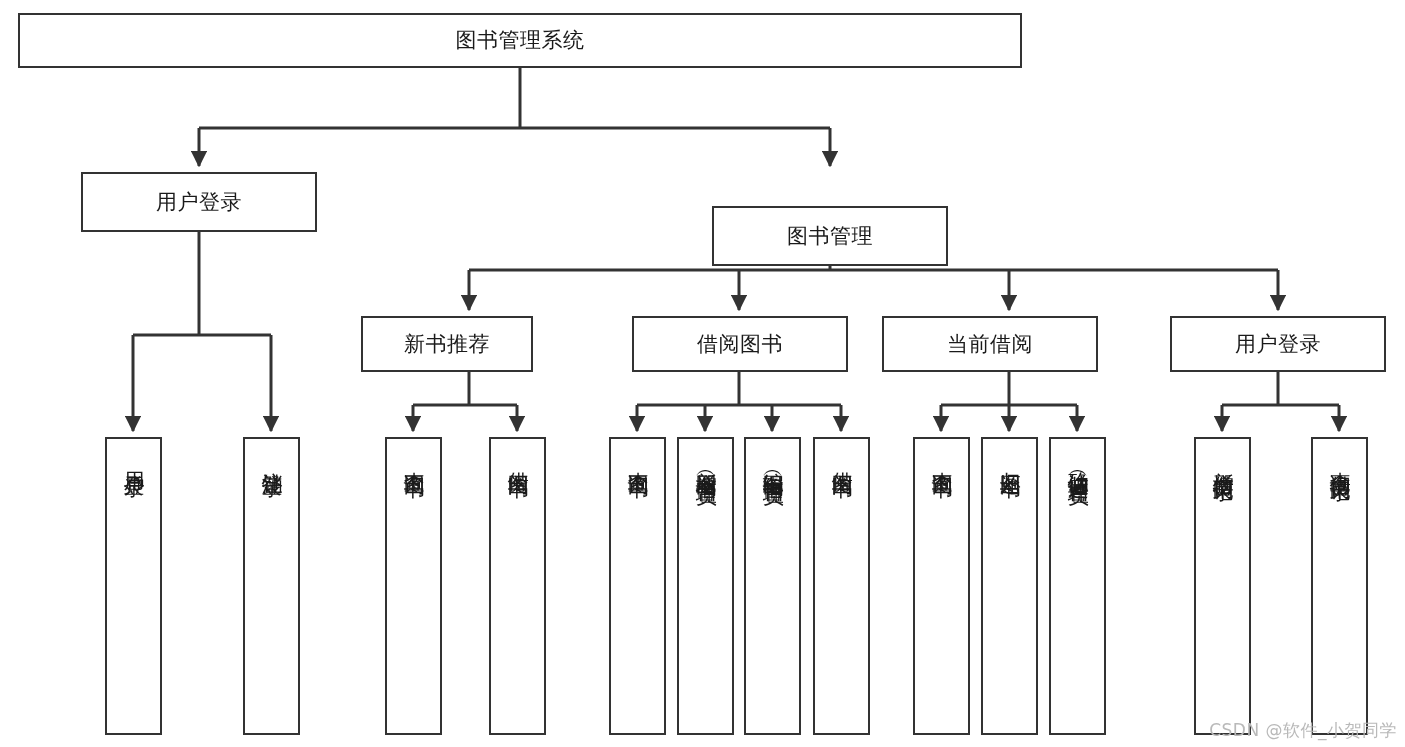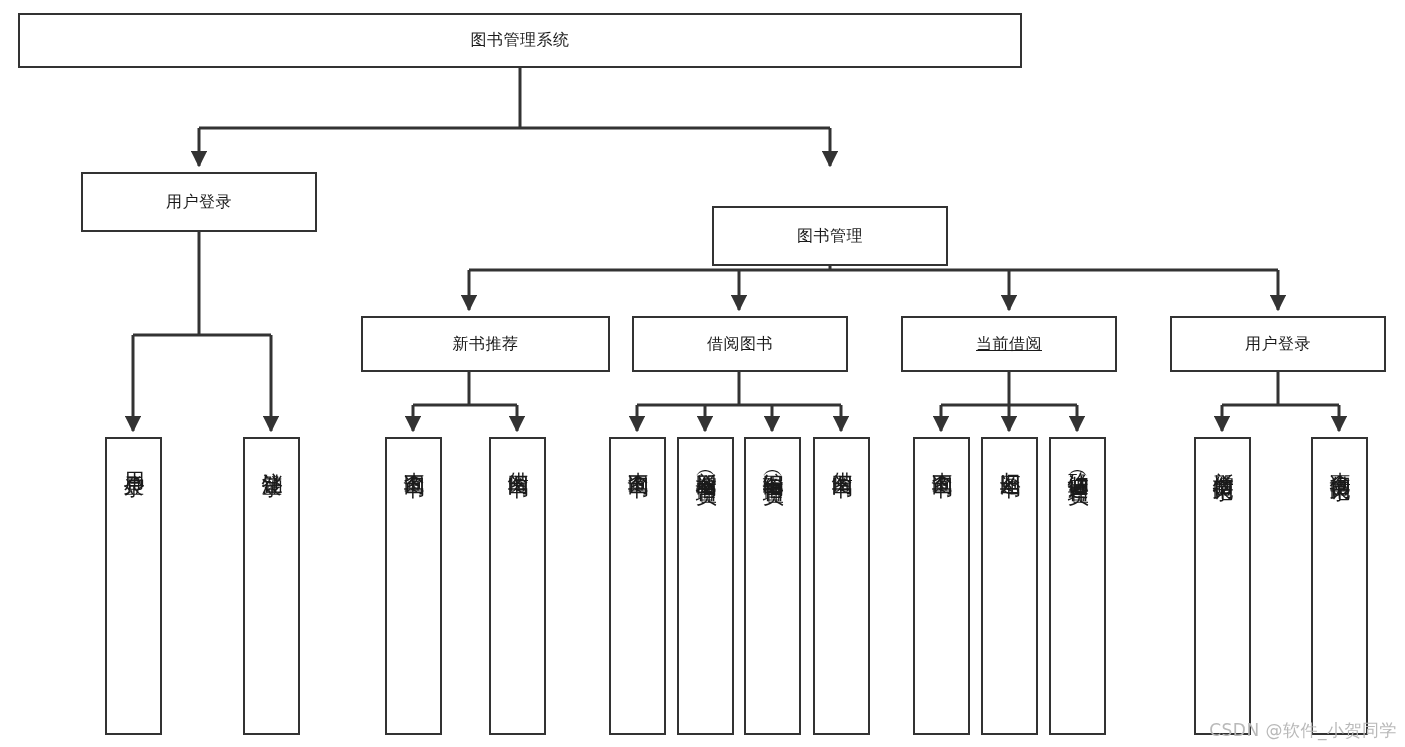--- a/index.html
+++ b/index.html
@@ -31,21 +31,21 @@
     position: absolute;
     box-sizing: border-box;
     border: 2px solid #333333;
     background: #ffffff;
     display: flex;
     align-items: center;
     justify-content: center;
     text-align: center;
   }
   .node .label {
-    font-size: 16px;
+    font-size: 21px;
     line-height: 1.18;
     color: #1a1a1a;
     letter-spacing: 0.5px;
     white-space: nowrap;
   }
   .node.vertical {
     align-items: flex-start;
     padding-top: 16px;
   }
   .node.vertical .label {
@@ -127,27 +127,27 @@
     <span class="label">图书管理系统</span>
   </div>
 
   <div class="node" style="left:81px; top:172px; width:236px; height:60px;">
     <span class="label">用户登录</span>
   </div>
   <div class="node" style="left:712px; top:172px; width:236px; height:60px;margin-top:34px;">
     <span class="label">图书管理</span>
   </div>
 
-  <div class="node" style="left:361px; top:316px; width:249px; height:56px;">
+  <div class="node" style="left:361px; top:316px; width:172px; height:56px;">
     <span class="label">新书推荐</span>
   </div>
   <div class="node" style="left:632px; top:316px; width:216px; height:56px;">
     <span class="label">借阅图书</span>
   </div>
-  <div class="node" style="left:901px; top:316px; width:216px; height:56px;text-decoration:underline;">
+  <div class="node" style="left:882px; top:316px; width:216px; height:56px;">
     <span class="label">当前借阅</span>
   </div>
   <div class="node" style="left:1170px; top:316px; width:216px; height:56px;">
     <span class="label">用户登录</span>
   </div>
 
   <div class="node vertical" style="left:105px; top:437px; width:57px; height:298px;">
     <span class="label">用户登录</span>
   </div>
   <div class="node vertical" style="left:243px; top:437px; width:57px; height:298px;">

